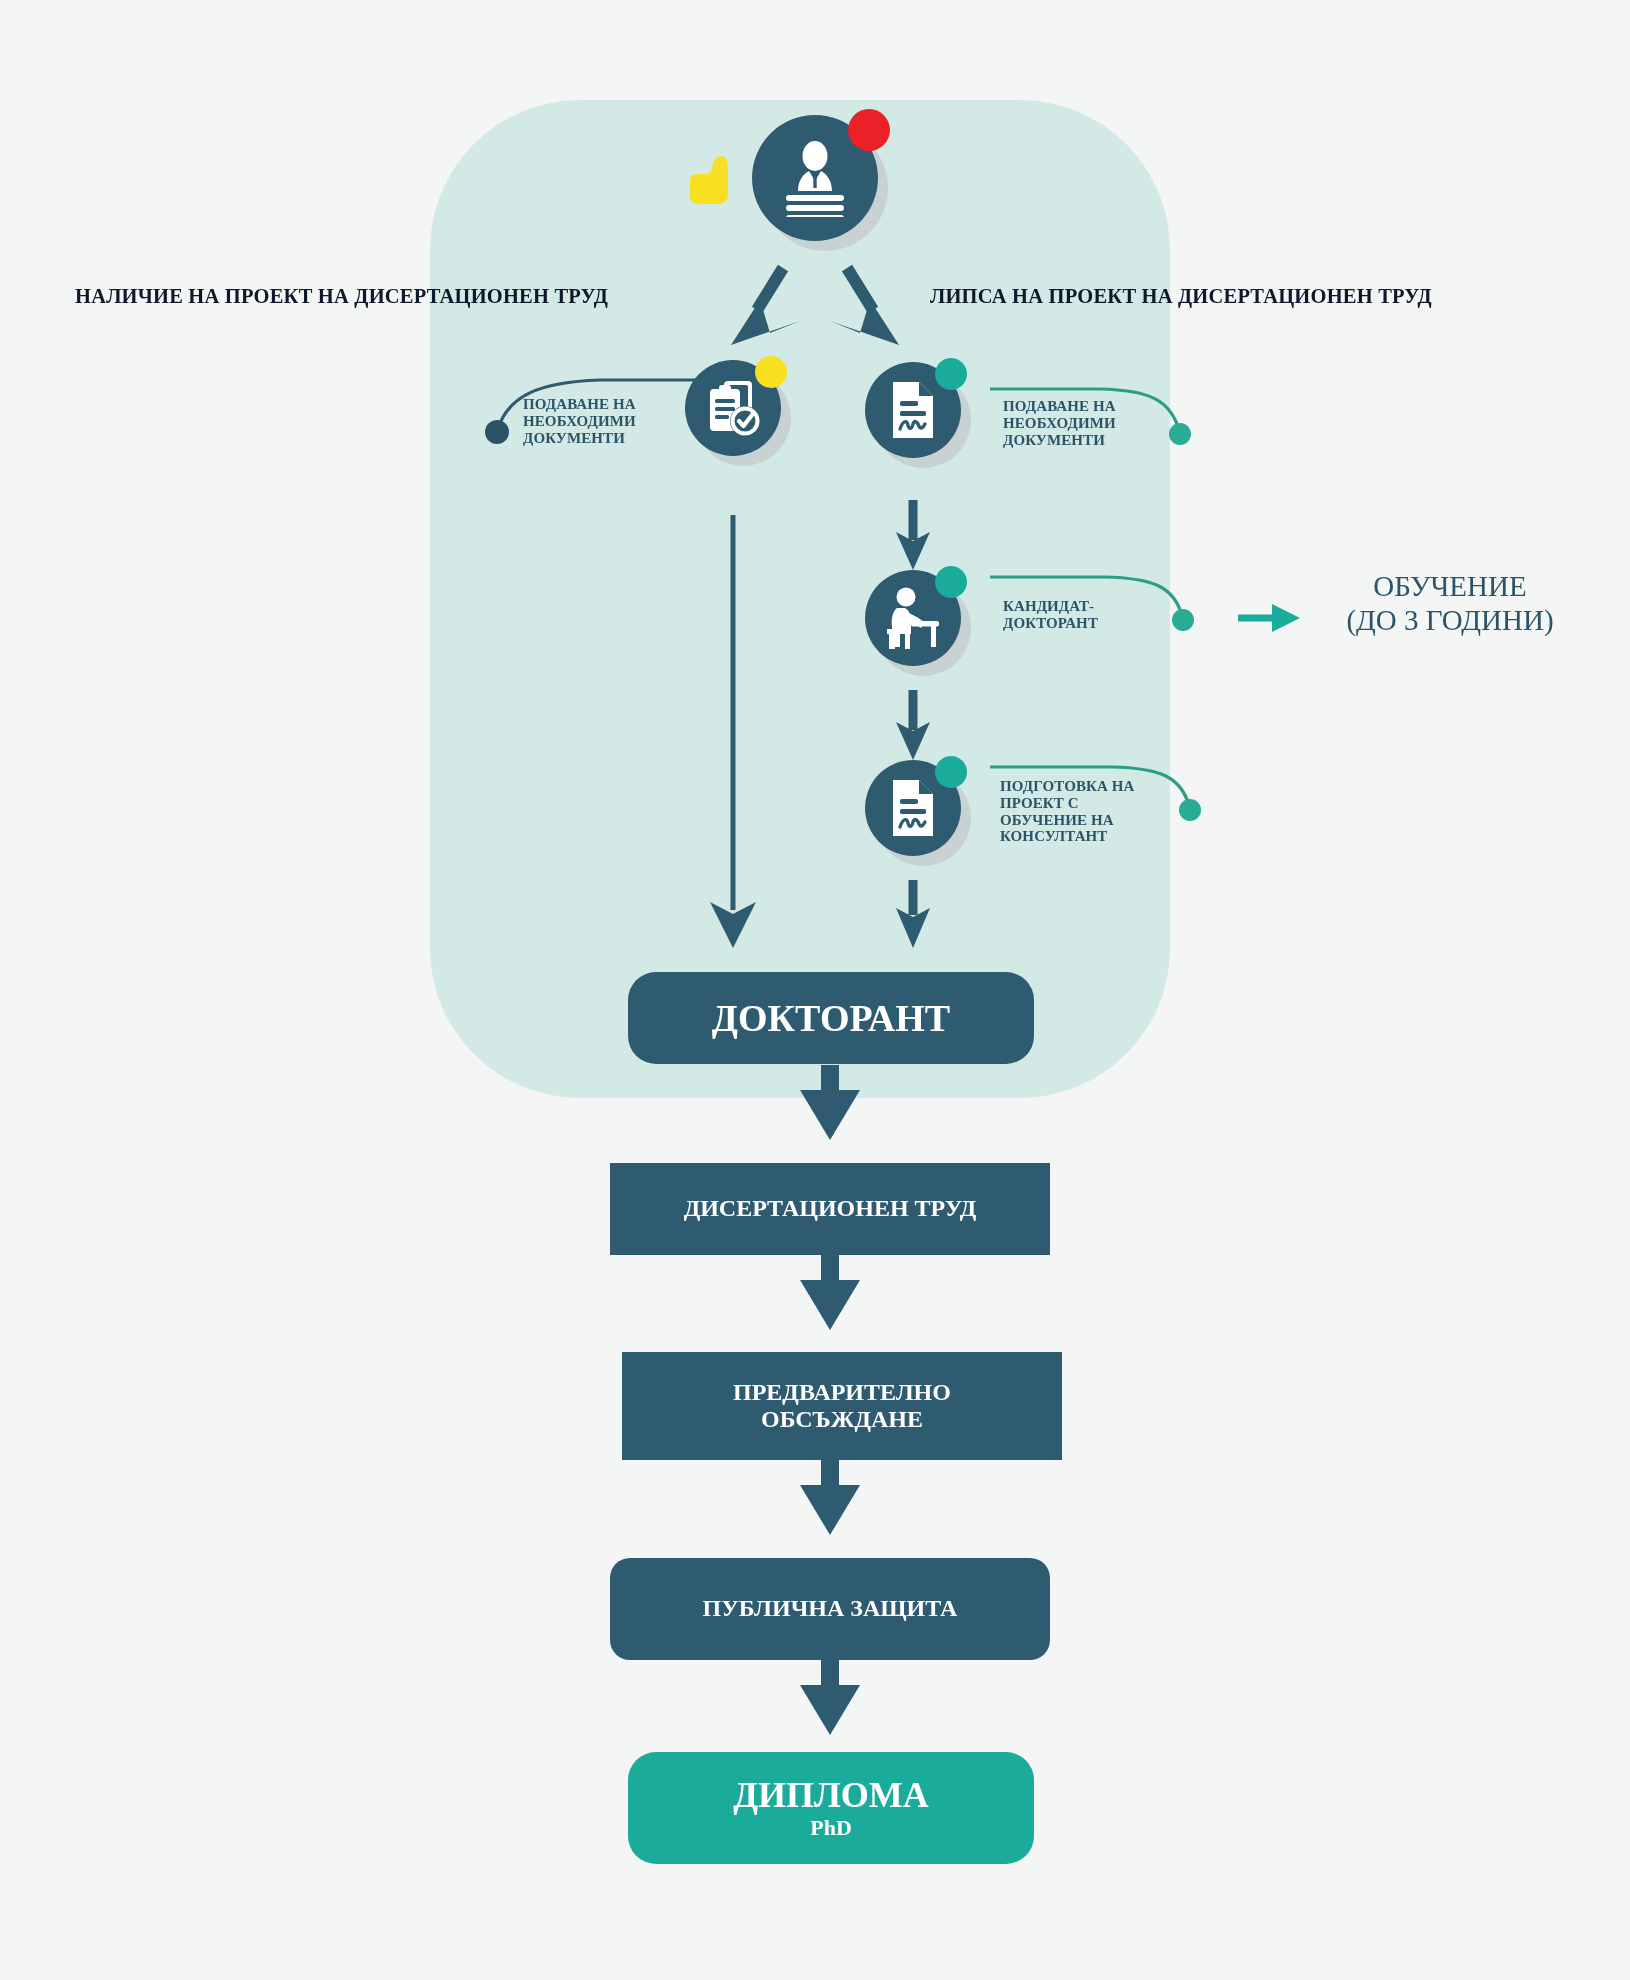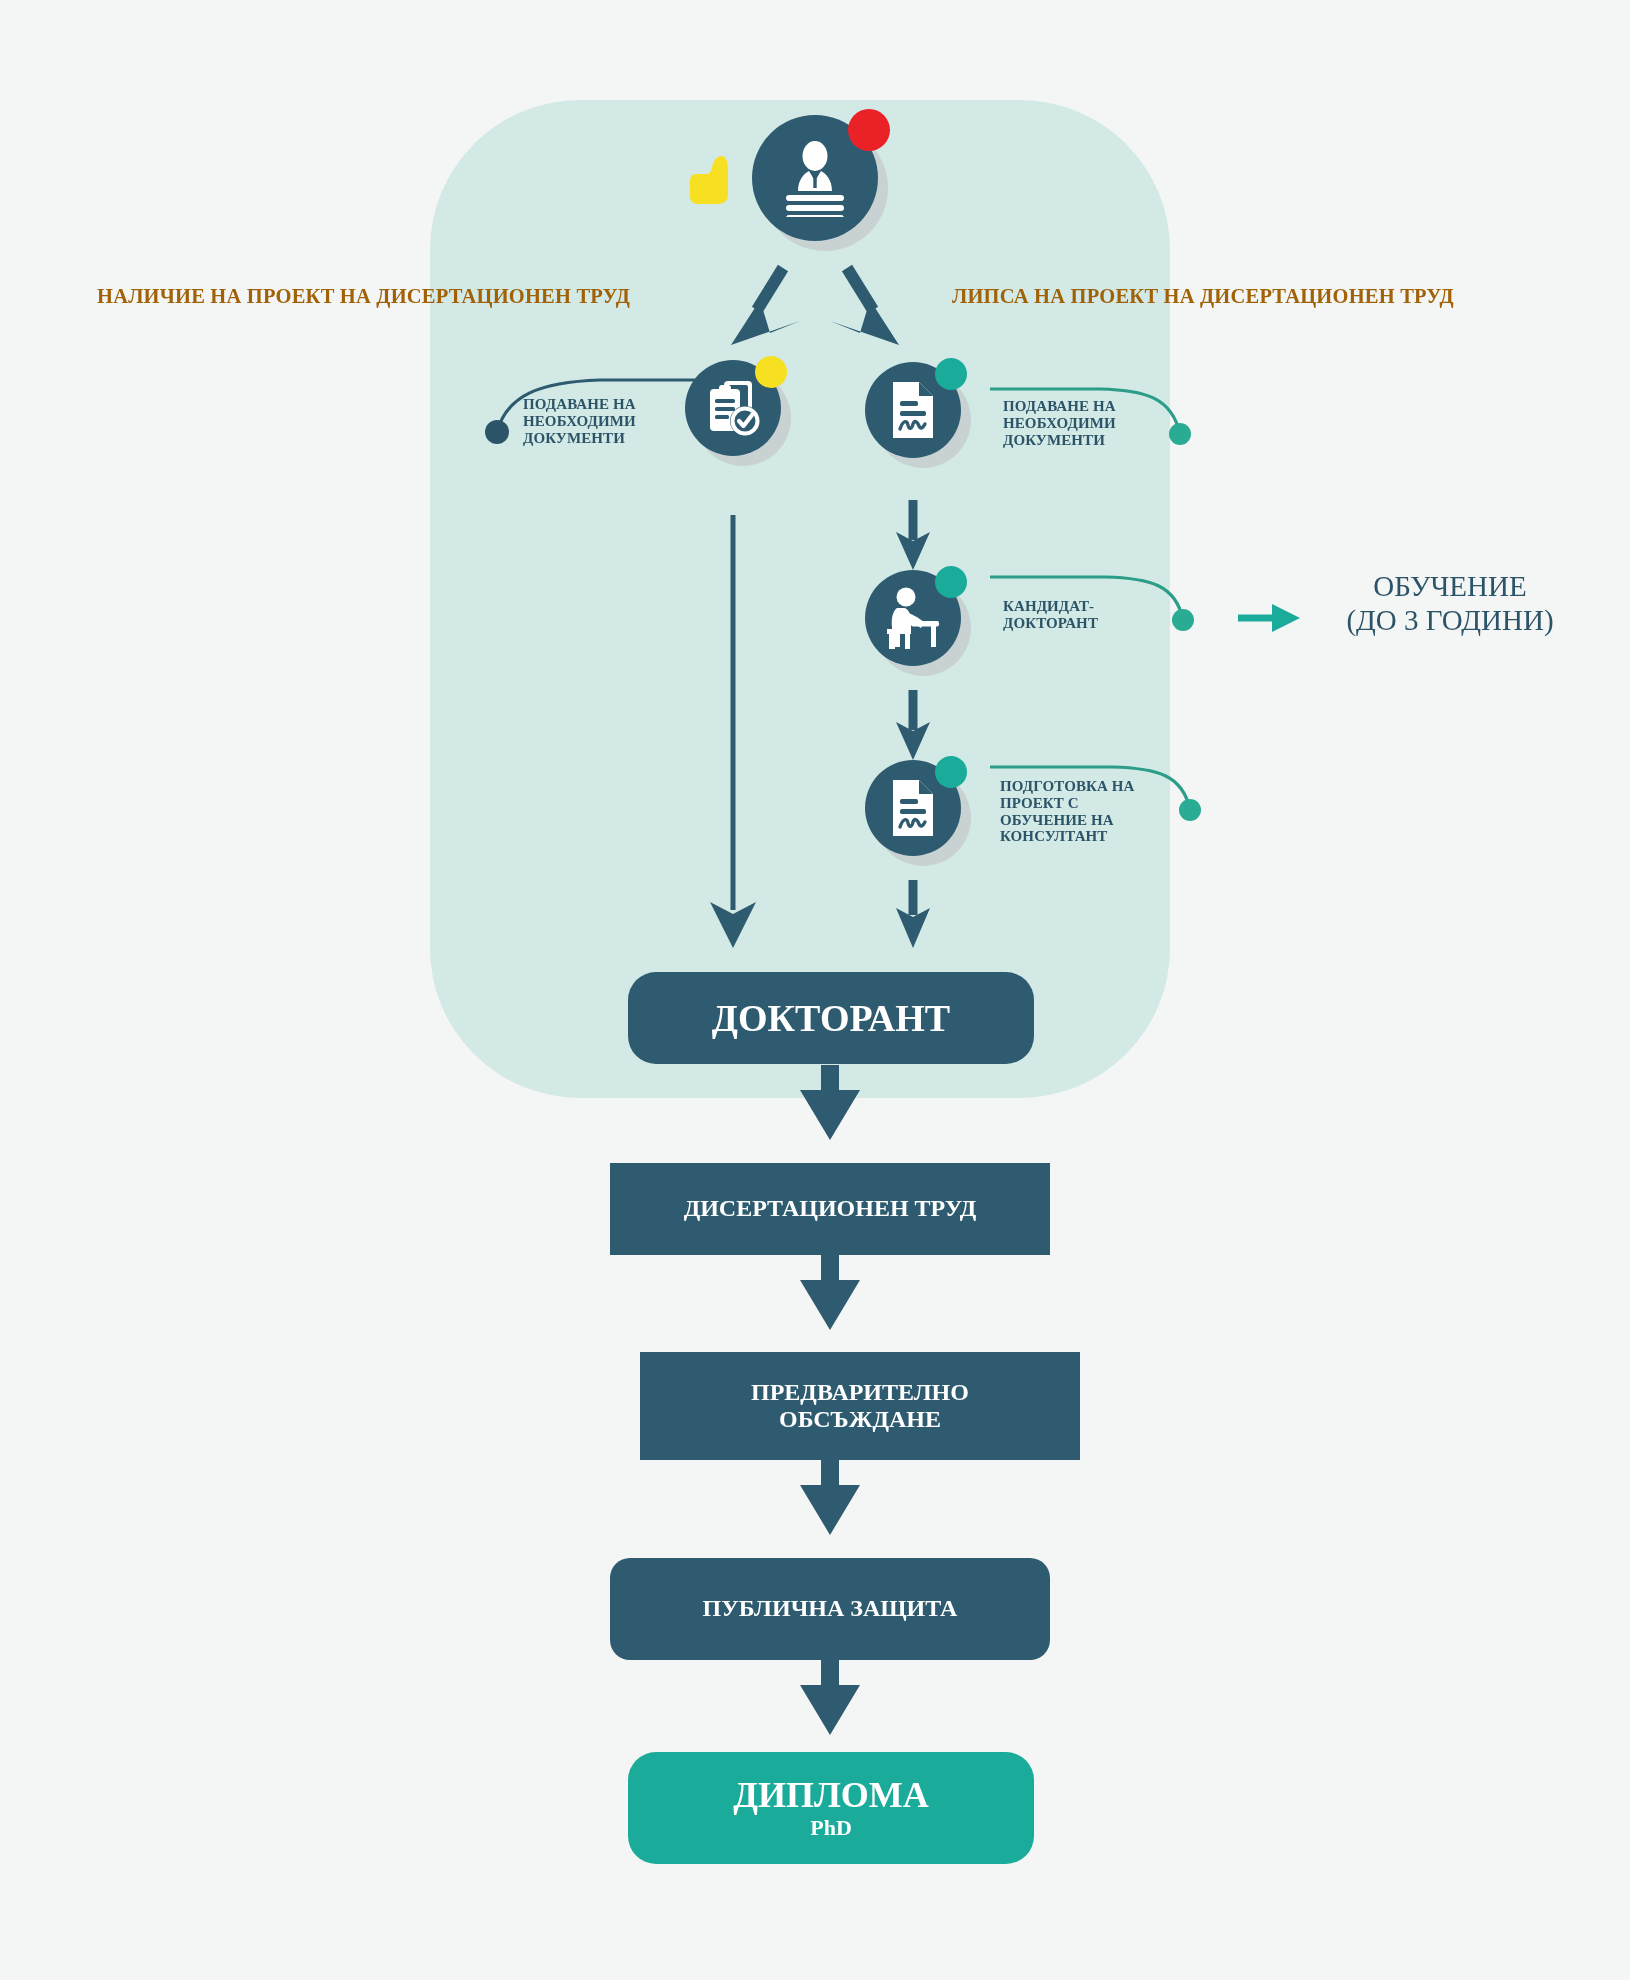--- a/index.html
+++ b/index.html
@@ -26,25 +26,24 @@
     width: 740px;
     height: 998px;
     background: #d2e9e5;
     border-radius: 150px;
   }
 
   
   .branch-label {
     position: absolute;
     font-weight: bold;
-    color: #a16207;
+    color: #0f172a;
     font-size: 20.5px;
     letter-spacing: 0.2px;
     white-space: nowrap;
-    margin-left: 22px;
   }
 
   .callout {
     position: absolute;
     font-weight: bold;
     color: #2c5468;
     font-size: 15px;
     line-height: 1.12;
     letter-spacing: 0.1px;
   }
@@ -325,21 +324,21 @@
   </div>
 
   <div class="flowbox rounded box-teal" style="left:628px; top:972px; width:406px; height:92px; font-size:38px;">
     <span>ДОКТОРАНТ</span>
   </div>
 
   <div class="flowbox box-teal" style="left:610px; top:1163px; width:440px; height:92px; font-size:24px;">
     <span>ДИСЕРТАЦИОНЕН ТРУД</span>
   </div>
 
-  <div class="flowbox box-teal" style="left:640px; top:1352px; width:440px; height:108px; font-size:24px;">
+  <div class="flowbox box-teal" style="left:622px; top:1352px; width:440px; height:108px; font-size:24px;">
     <div>
       <div>ПРЕДВАРИТЕЛНО</div>
       <div>ОБСЪЖДАНЕ</div>
     </div>
   </div>
 
   <div class="flowbox box-teal" style="left:610px; top:1558px; width:440px; height:102px; font-size:24px;border-radius:20px;">
     <span>ПУБЛИЧНА ЗАЩИТА</span>
   </div>
 

